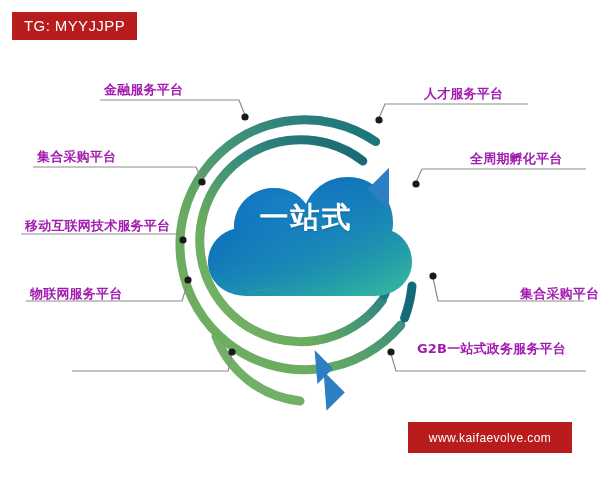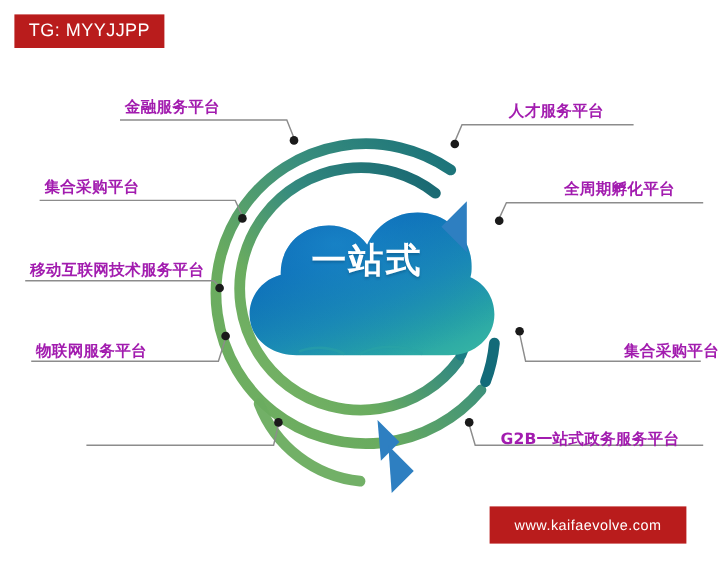--- a/index.html
+++ b/index.html
@@ -216,21 +216,21 @@
   </svg>
 
   <div class="label left" style="left:104px; top:83px;">金融服务平台</div>
   <div class="label left" style="left:37px; top:150px;">集合采购平台</div>
   <div class="label left" style="left:25px; top:219px;">移动互联网技术服务平台</div>
   <div class="label left" style="left:30px; top:287px;">物联网服务平台</div>
 
   <div class="label right" style="left:424px; top:87px;">人才服务平台</div>
   <div class="label right" style="left:470px; top:152px;">全周期孵化平台</div>
   <div class="label right" style="left:490px; top:287px;margin-left:30px;">集合采购平台</div>
-  <div class="label right" style="left:417px; top:360px;">G2B一站式政务服务平台</div>
+  <div class="label right" style="left:417px; top:342px;">G2B一站式政务服务平台</div>
 
   <div class="cloud-text">
     <span>一站式</span>
   </div>
 
   <div class="wm" id="wm-top">TG: MYYJJPP</div>
   <div class="wm" id="wm-bottom">www.kaifaevolve.com</div>
 
 </div>
 

